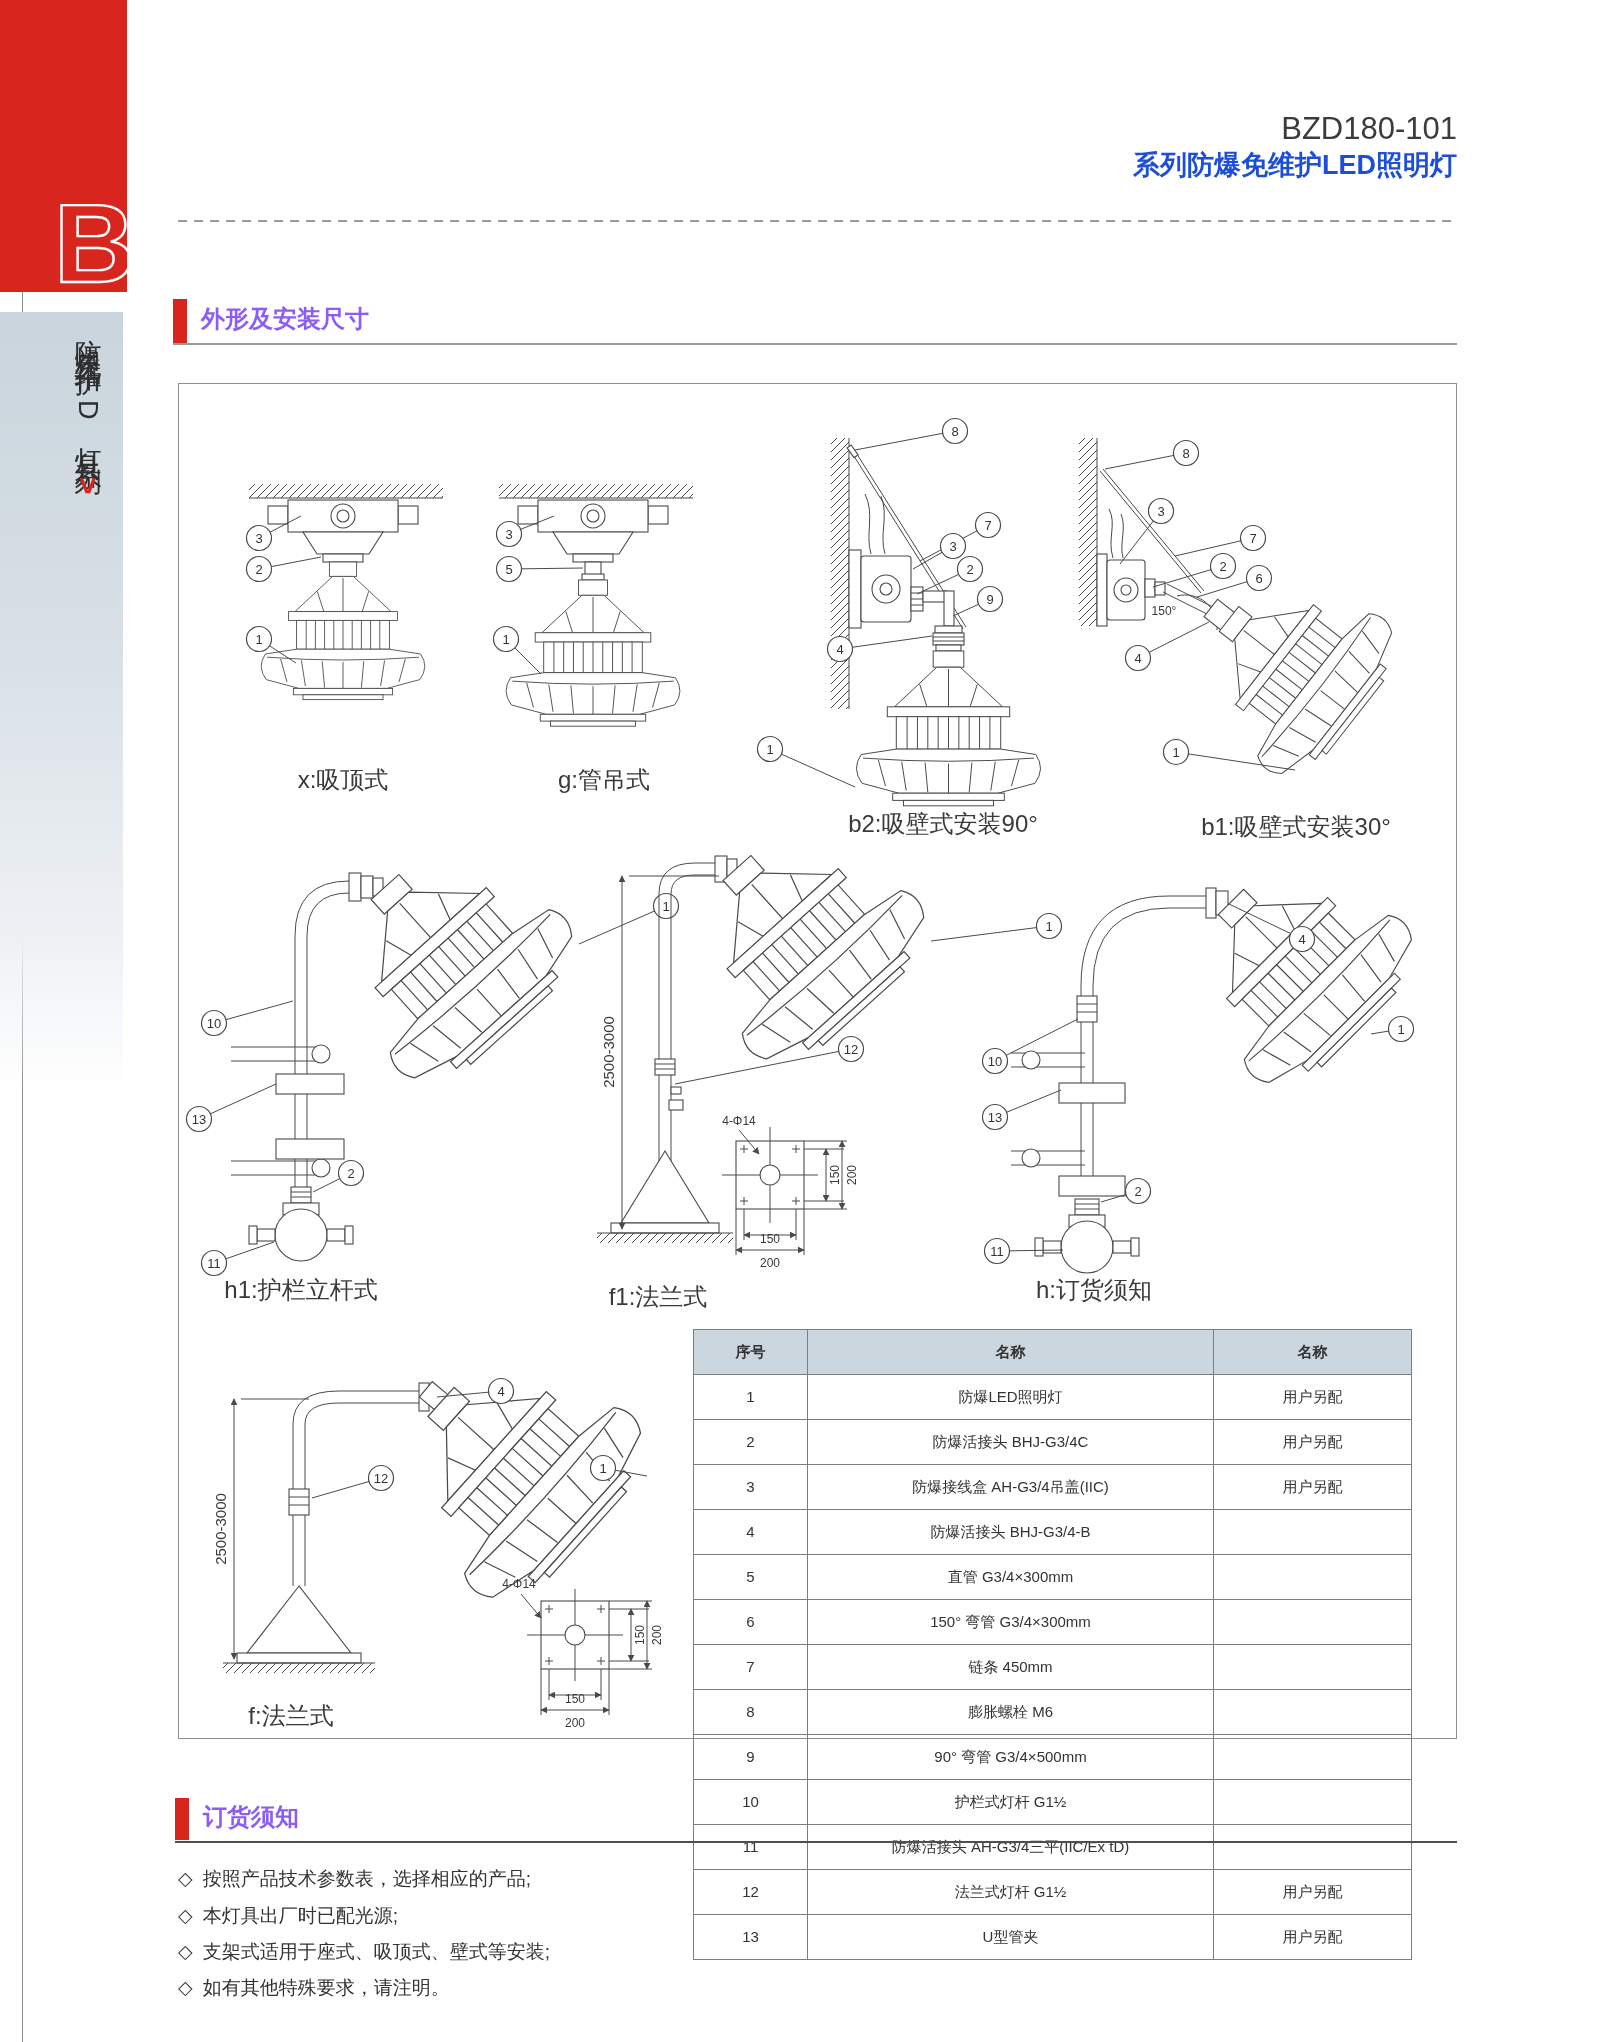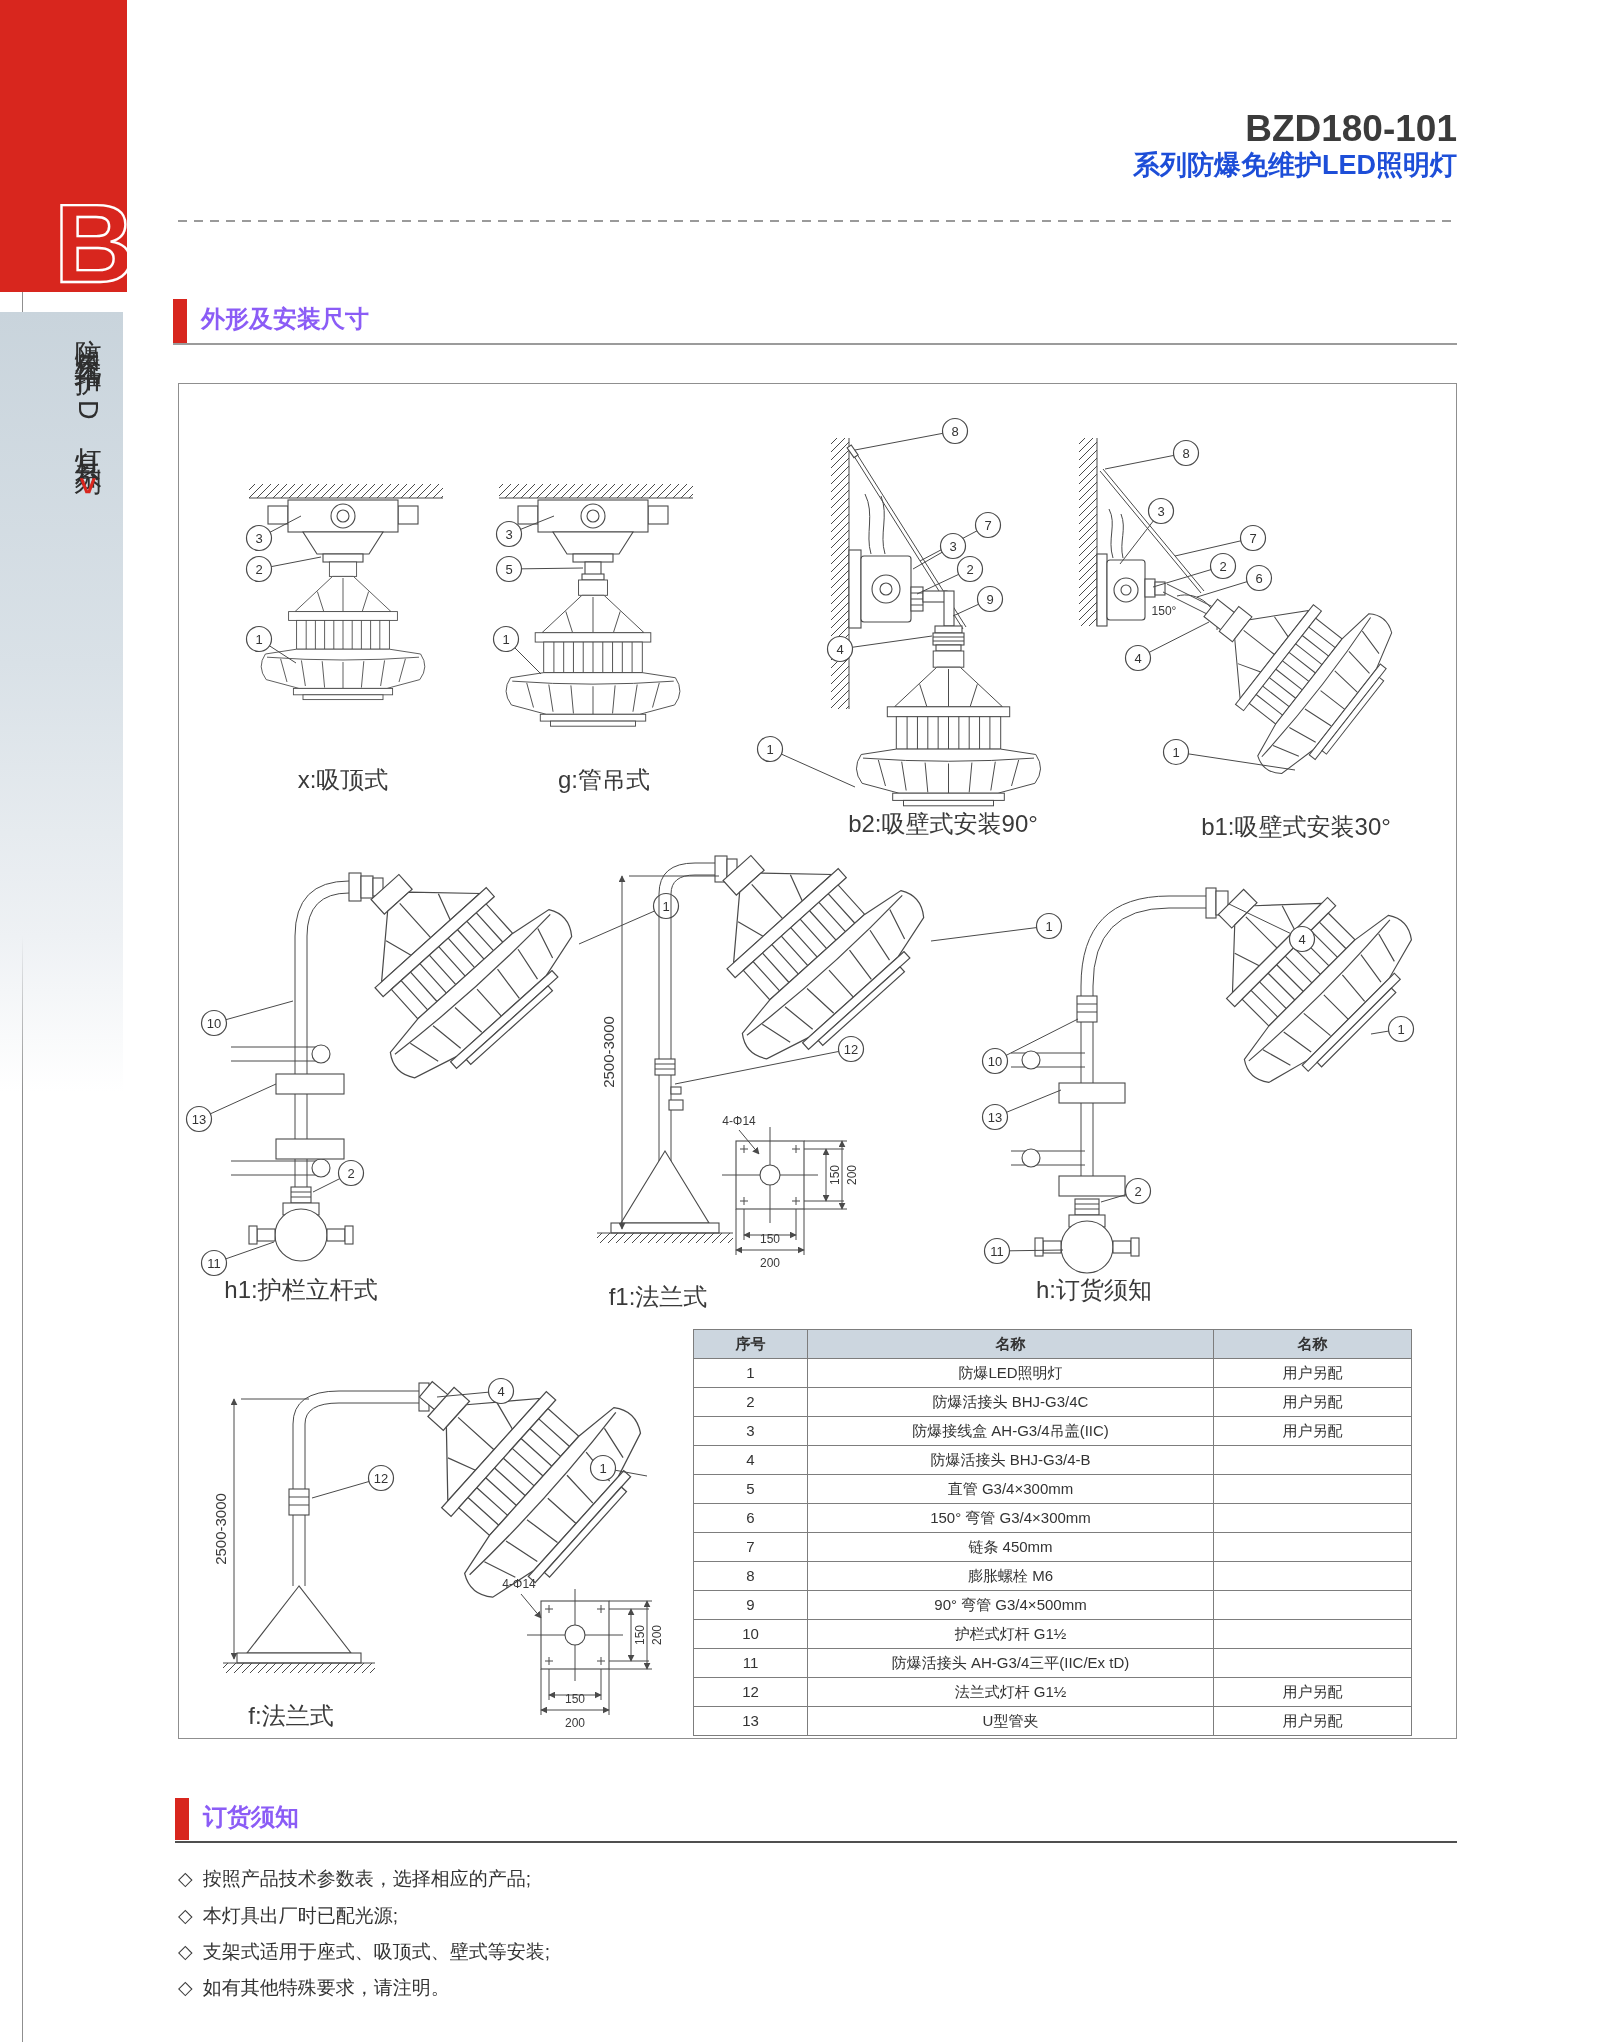--- a/index.html
+++ b/index.html
@@ -9,35 +9,35 @@
   
   .logo-block{left:0;top:0;width:127px;height:292px;background:#d8261e;overflow:hidden;}
   .side-line{left:22px;top:292px;width:1px;height:1750px;background:#8f8f8f;}
   .side-panel{left:0;top:312px;width:123px;height:780px;
       background:linear-gradient(180deg,#c9d4dc 0%,#d9e1e7 45%,#eef1f4 80%,rgba(255,255,255,0) 100%);}
   .side-text{left:70px;top:318px;writing-mode:vertical-rl;text-orientation:mixed;
       font-size:27px;letter-spacing:7px;color:#2e2e2e;}
   .side-text .arrow{color:#d8261e;font-weight:bold;font-size:30px;margin-top:8px;}
   
   .title-wrap{right:151px;top:110px;text-align:right;line-height:37px;}
-  .title-1{font-size:37px;font-weight:bold;color:#3b3b3b;}
+  .title-1{font-size:31px;font-weight:normal;color:#3b3b3b;}
   .title-2{font-size:27px;font-weight:bold;color:#1d4ed8;}
   .dash-rule{left:178px;top:220px;width:1279px;height:2px;
       background:repeating-linear-gradient(90deg,#9a9a9a 0 9px,transparent 9px 16px);}
   
   .sec-bar{width:14px;background:#d8261e;}
   .sec-title{font-size:24px;font-weight:bold;color:#8b5cf6;}
   .rule1{left:173px;top:343px;width:1284px;height:2px;background:#9b9b9b;}
   .rule2{left:175px;top:1841px;width:1282px;height:2px;background:#4f4f4f;}
   
   .diag-box{left:178px;top:383px;width:1277px;height:1354px;border:1px solid #8f8f8f;background:#fff;}
   .cap{position:absolute;transform:translateX(-50%);font-size:24px;color:#3a3a3a;white-space:nowrap;}
   
   table.parts{position:absolute;left:514px;top:945px;width:718px;border-collapse:collapse;table-layout:fixed;}
-  table.parts th,table.parts td{border:1px solid #7d7d7d;height:28px;padding:0;font-weight:normal;
+  table.parts th,table.parts td{border:1px solid #7d7d7d;height:28px;padding:8px;font-weight:normal;
       font-size:15px;color:#333;line-height:28px;overflow:hidden;white-space:nowrap;}
   table.parts th{background:#ccd6df;font-weight:bold;text-align:center;}
   td.c{text-align:center;}  td.l{text-align:center;padding-left:22px;}
   
   .order-item{position:absolute;left:178px;font-size:19px;color:#333;white-space:nowrap;}
   .order-item .dia{margin-right:10px;color:#3a3a3a;}
   
   .draw{stroke:#4a4a4a;stroke-width:1.1;fill:#fff;}
   .nf{fill:none;}
   .thin{stroke:#4a4a4a;stroke-width:1;fill:none;}

